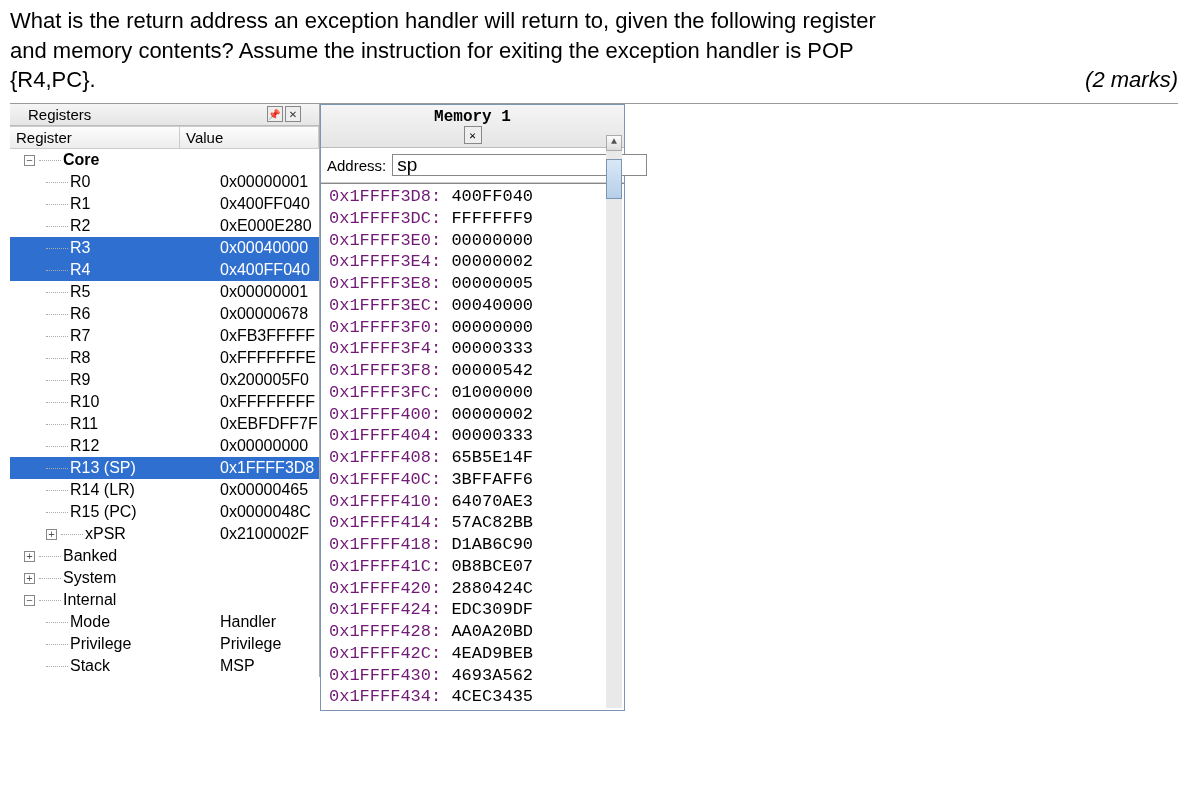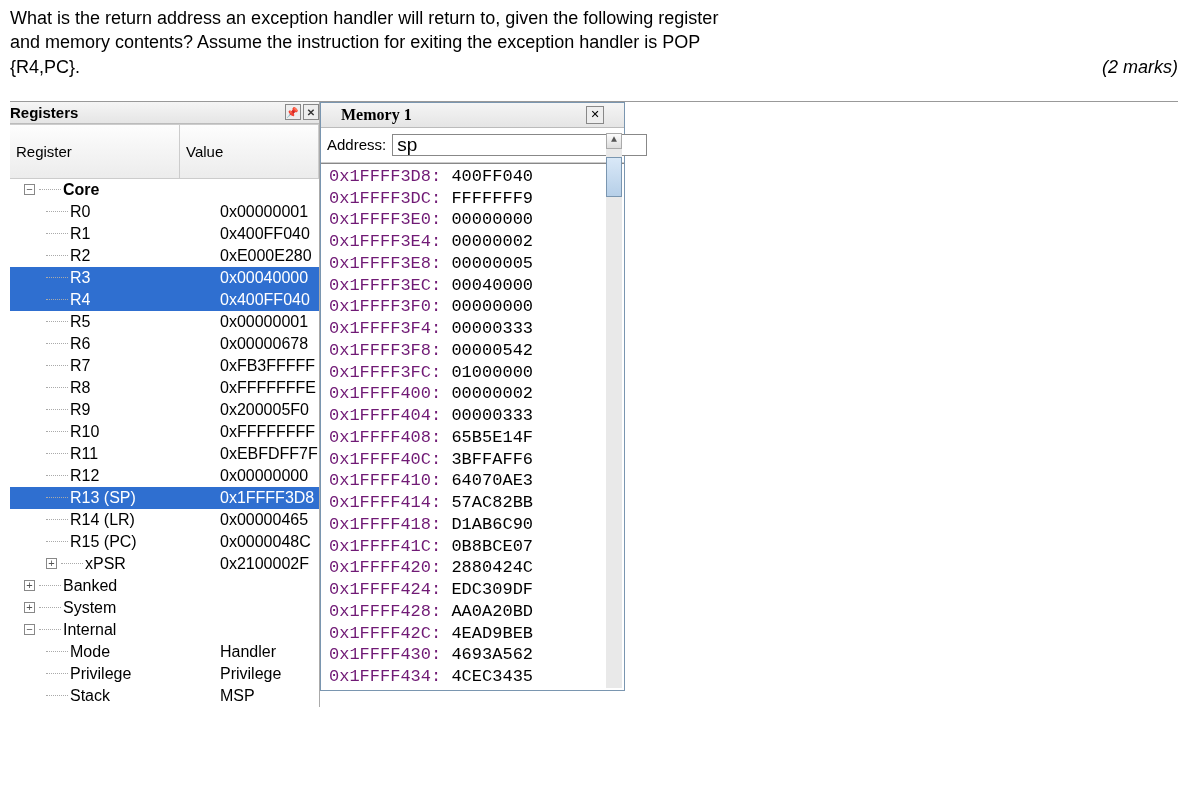--- a/index.html
+++ b/index.html
@@ -7,23 +7,23 @@
     font-family: Arial, sans-serif;
     font-size: 20px;
     background: #fff;
     color: #000;
     width: 1188px;
     height: 796px;
     position: relative;
     padding: 6px 10px;
   }
   .question {
-    font-size: 18px;
+    font-size: 22px;
     line-height: 1.35;
-    margin-bottom: 22px;
+    margin-bottom: 8px;
   }
   .question .marks {
     float: right;
     font-style: italic;
   }
   .panels {
     display: flex;
     align-items: flex-start;
     gap: 0;
     margin-top: 2px;
@@ -33,44 +33,43 @@
   .registers-panel {
     width: 310px;
     border-right: 1px solid #aaa;
     background: #fff;
     font-size: 16px;
     font-family: Arial, sans-serif;
   }
   .reg-titlebar {
     background: linear-gradient(#f5f5f5,#e5e5e5);
     border-bottom: 1px solid #bbb;
-    padding: 2px 0;
-    display: flex;
-    align-items: center;
+    padding: 2px 18px;
+    display: flex;
+    align-items: flex-start;
     justify-content: space-between;
-    font-weight: bold;
   }
   .reg-title { font-size: 15px; }
   .reg-title-icons { display: flex; gap: 2px; }
   .icon-box {
     width: 16px; height: 16px;
     background: #eee;
     border: 1px solid #888;
     font-size: 10px;
     display: flex; align-items: center; justify-content: center;
     color: #333;
   }
   .reg-header-row {
     display: flex;
     border-bottom: 1px solid #ccc;
     border-top: 1px solid #ccc;
     background: linear-gradient(#fdfdfd,#ececec);
   }
   .reg-header-row .hcell {
-    padding: 18px 6px;
+    padding: 2px 6px;
     border-right: 1px solid #ccc;
     font-size: 15px;
   }
   .hcell.name { width: 170px; }
   .hcell.val { flex: 1; }
   .tree {
     font-size: 16px;
   }
   .tree-row {
     display: flex;
@@ -120,27 +119,28 @@
     width: 305px;
     border: 1px solid #7a96b0;
     font-family: "Courier New", monospace;
     font-size: 17px;
     background: #fff;
     position: relative;
   }
   .mem-titlebar {
     background: linear-gradient(#f5f5f5,#e5e5e5);
     border-bottom: 1px solid #bbb;
-    padding: 3px 20px;
+    padding: 3px 6px;
     display: flex;
     align-items: center;
     justify-content: space-between;
-    font-family: Liberation Serif, serif;
+    font-family: Liberation Mono, monospace;
     font-size: 16px;
     font-weight: bold;
+    flex-direction: column;
   }
   .mem-close {
     width: 18px; height: 18px;
     background: #eee;
     border: 1px solid #888;
     font-size: 11px;
     display: flex; align-items: center; justify-content: center;
     font-weight: normal;
   }
   .mem-addr-row {

